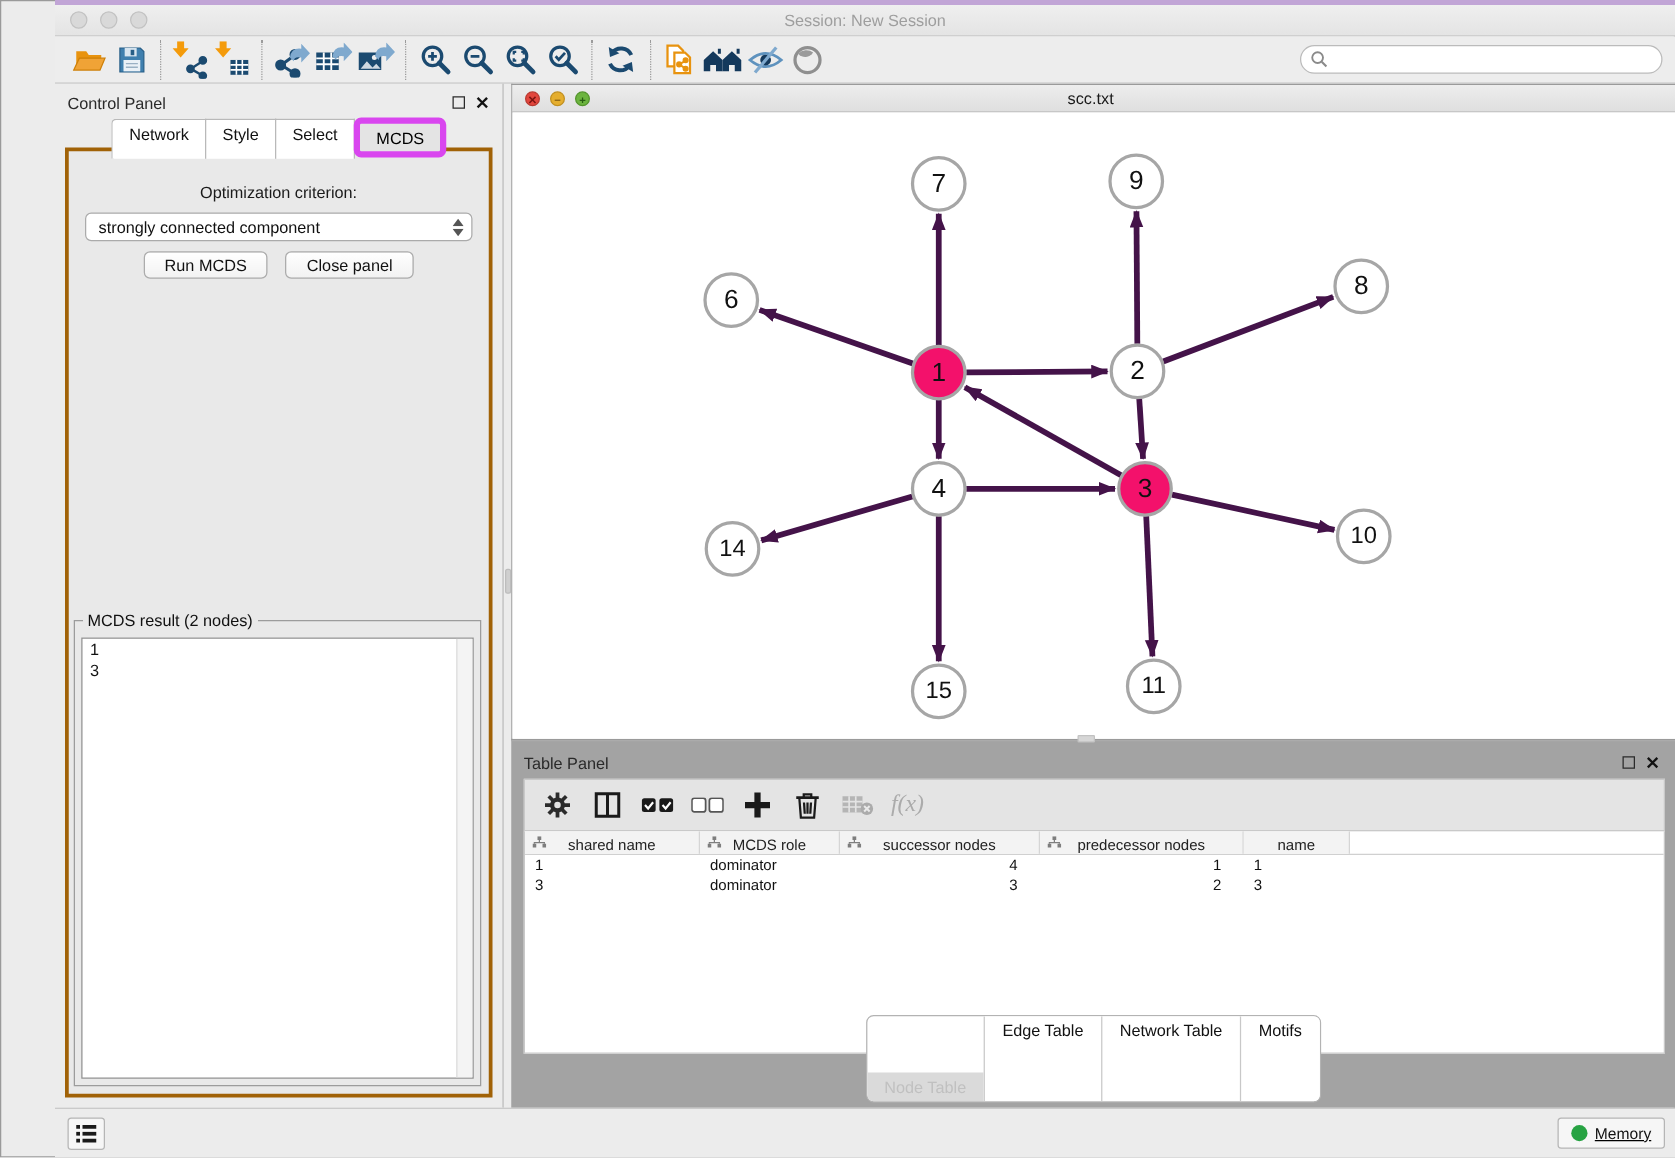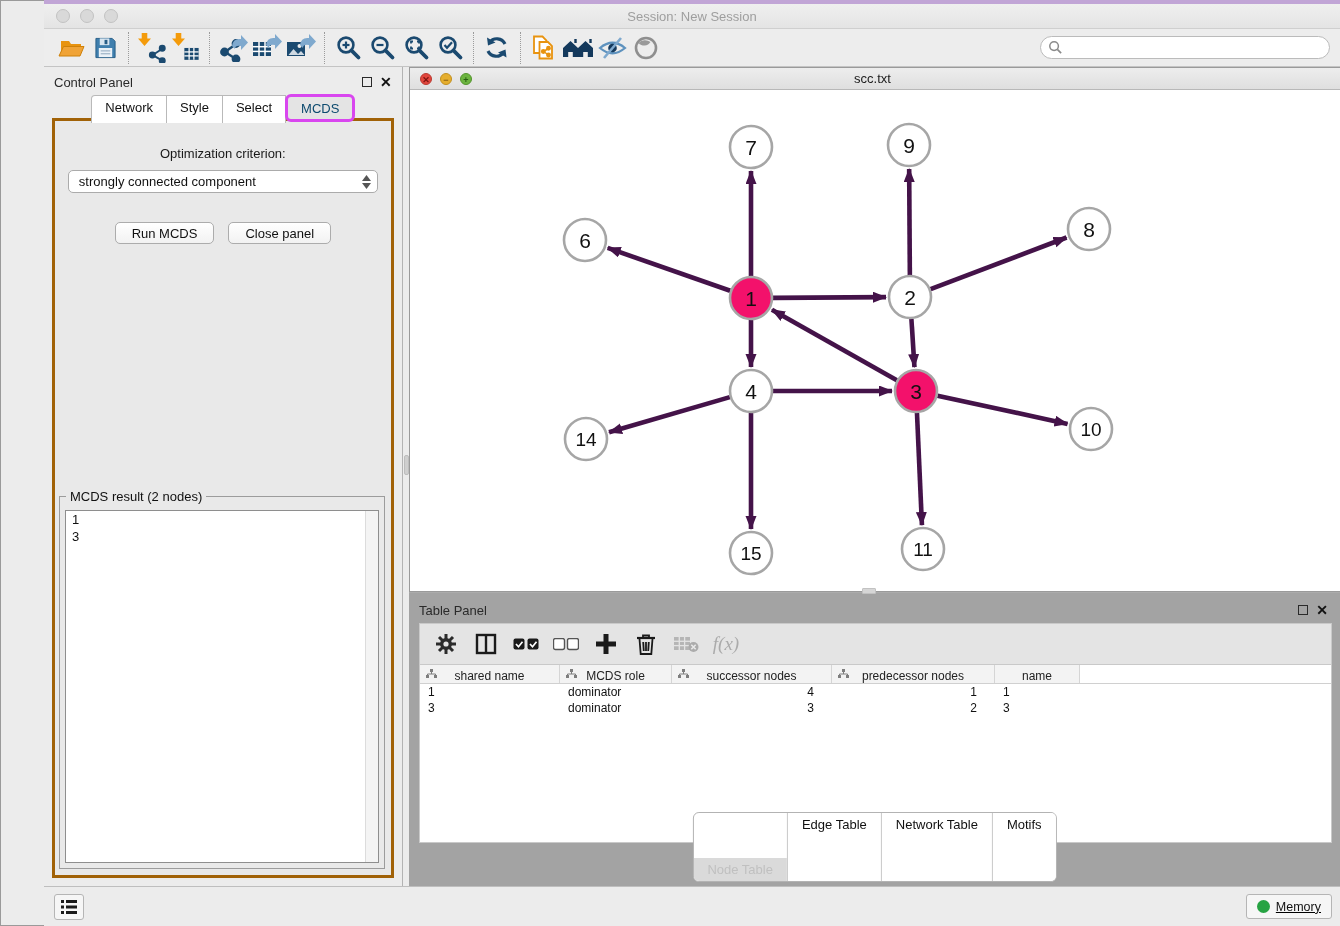--- a/index.html
+++ b/index.html
@@ -39,30 +39,30 @@
   
   .cp-header { height:24px; display:flex; align-items:center; padding:6px 10px 0; }
   .panel-title { font-size:13px; color:#2A2A2A; }
   .panel-icons { margin-left:auto; display:flex; align-items:center; gap:8px; }
   .float-icon { width:10px; height:10px; border:1.5px solid #2A2A2A; display:inline-block; }
   .close-icon { font-size:14px; font-weight:bold; color:#111; line-height:1; }
   .cp-tabs { display:flex; justify-content:center; position:relative; z-index:2; margin-top:4px; }
   .cp-tab { font-size:13px; color:#111; background:#FFFFFF; border:1px solid #B9B9B9; border-bottom:none;
             padding:4px 13px 3px; margin-right:-1px; }
   .cp-tab:first-child { border-radius:4px 0 0 0; }
-  .cp-tab.sel { background:#E4E4E4; color:#0c4a6e; border:3px solid #d946ef; border-radius:6px;
+  .cp-tab.sel { background:#E4E4E4; color:#000000; border:5px solid #d946ef; border-radius:6px;
                 position:relative; top:-1px; }
   .cp-pane { position:absolute; top:51px; left:8px; right:8px; bottom:8px;
              background:#E9E9E9; border:3px solid #a16207; }
   .opt-label { text-align:center; font-size:13px; color:#1A1A1A; margin-top:25px; }
   .opt-select { width:310px; height:23px; margin:9px auto 0; background:#FFFFFF; border:1px solid #ABABAB;
                 border-radius:5px; display:flex; align-items:center; padding:0 6px 0 10px; font-size:13px; color:#111; }
   .opt-stepper { margin-left:auto; display:flex; flex-direction:column; align-items:center; line-height:0; }
   .opt-stepper svg { display:block; }
-  .cp-buttons { display:flex; justify-content:center; gap:14px; margin-top:29px; }
+  .cp-buttons { display:flex; justify-content:center; gap:14px; margin-top:8px; }
   .cp-btn { height:22px; padding:0 16px; background:linear-gradient(#FFFFFF,#F2F2F2); border:1px solid #ACACAC;
             border-radius:5px; font-size:13px; color:#111; display:flex; align-items:center; }
   .mcds-result { position:absolute; left:4px; right:6px; top:368px; bottom:6px;
                  border:1px solid #9C9C9C; margin:0 0; padding:0; }
   .mcds-result legend { font-size:13px; color:#111; margin-left:6px; padding:0 4px; }
   .result-box { position:absolute; left:5px; right:5px; top:6px; bottom:5px; background:#FFFFFF;
                 border:1px solid #8E8E8E; overflow:hidden; }
   .result-scroll { position:absolute; top:0; right:0; bottom:0; width:13px; background:#F4F4F4;
                    border-left:1px solid #DCDCDC; }
   .result-line { font-size:13px; color:#111; padding:1px 6px 0; line-height:16px; }

